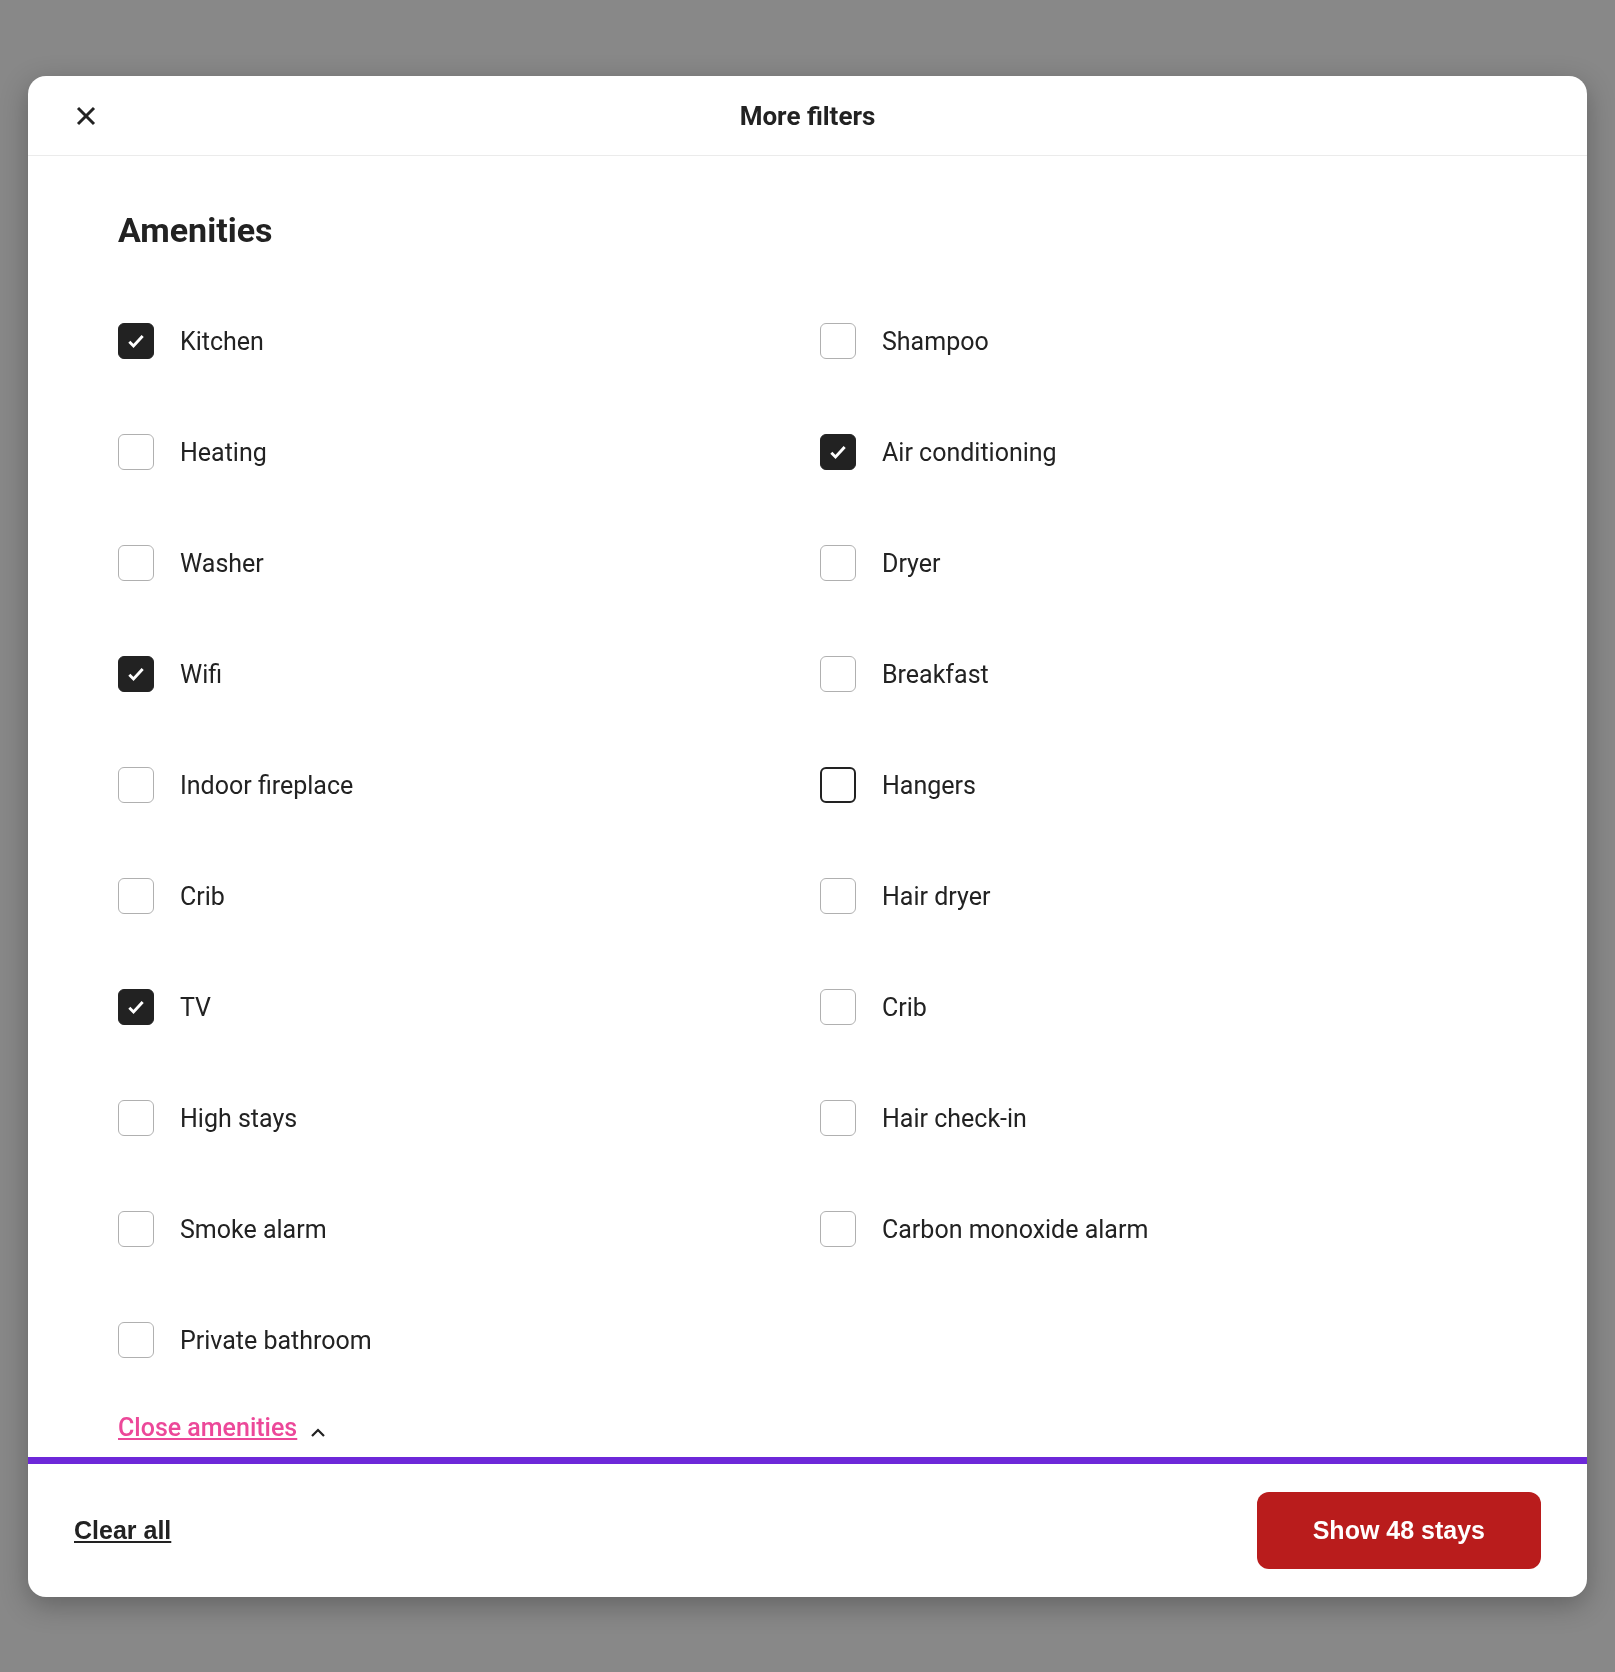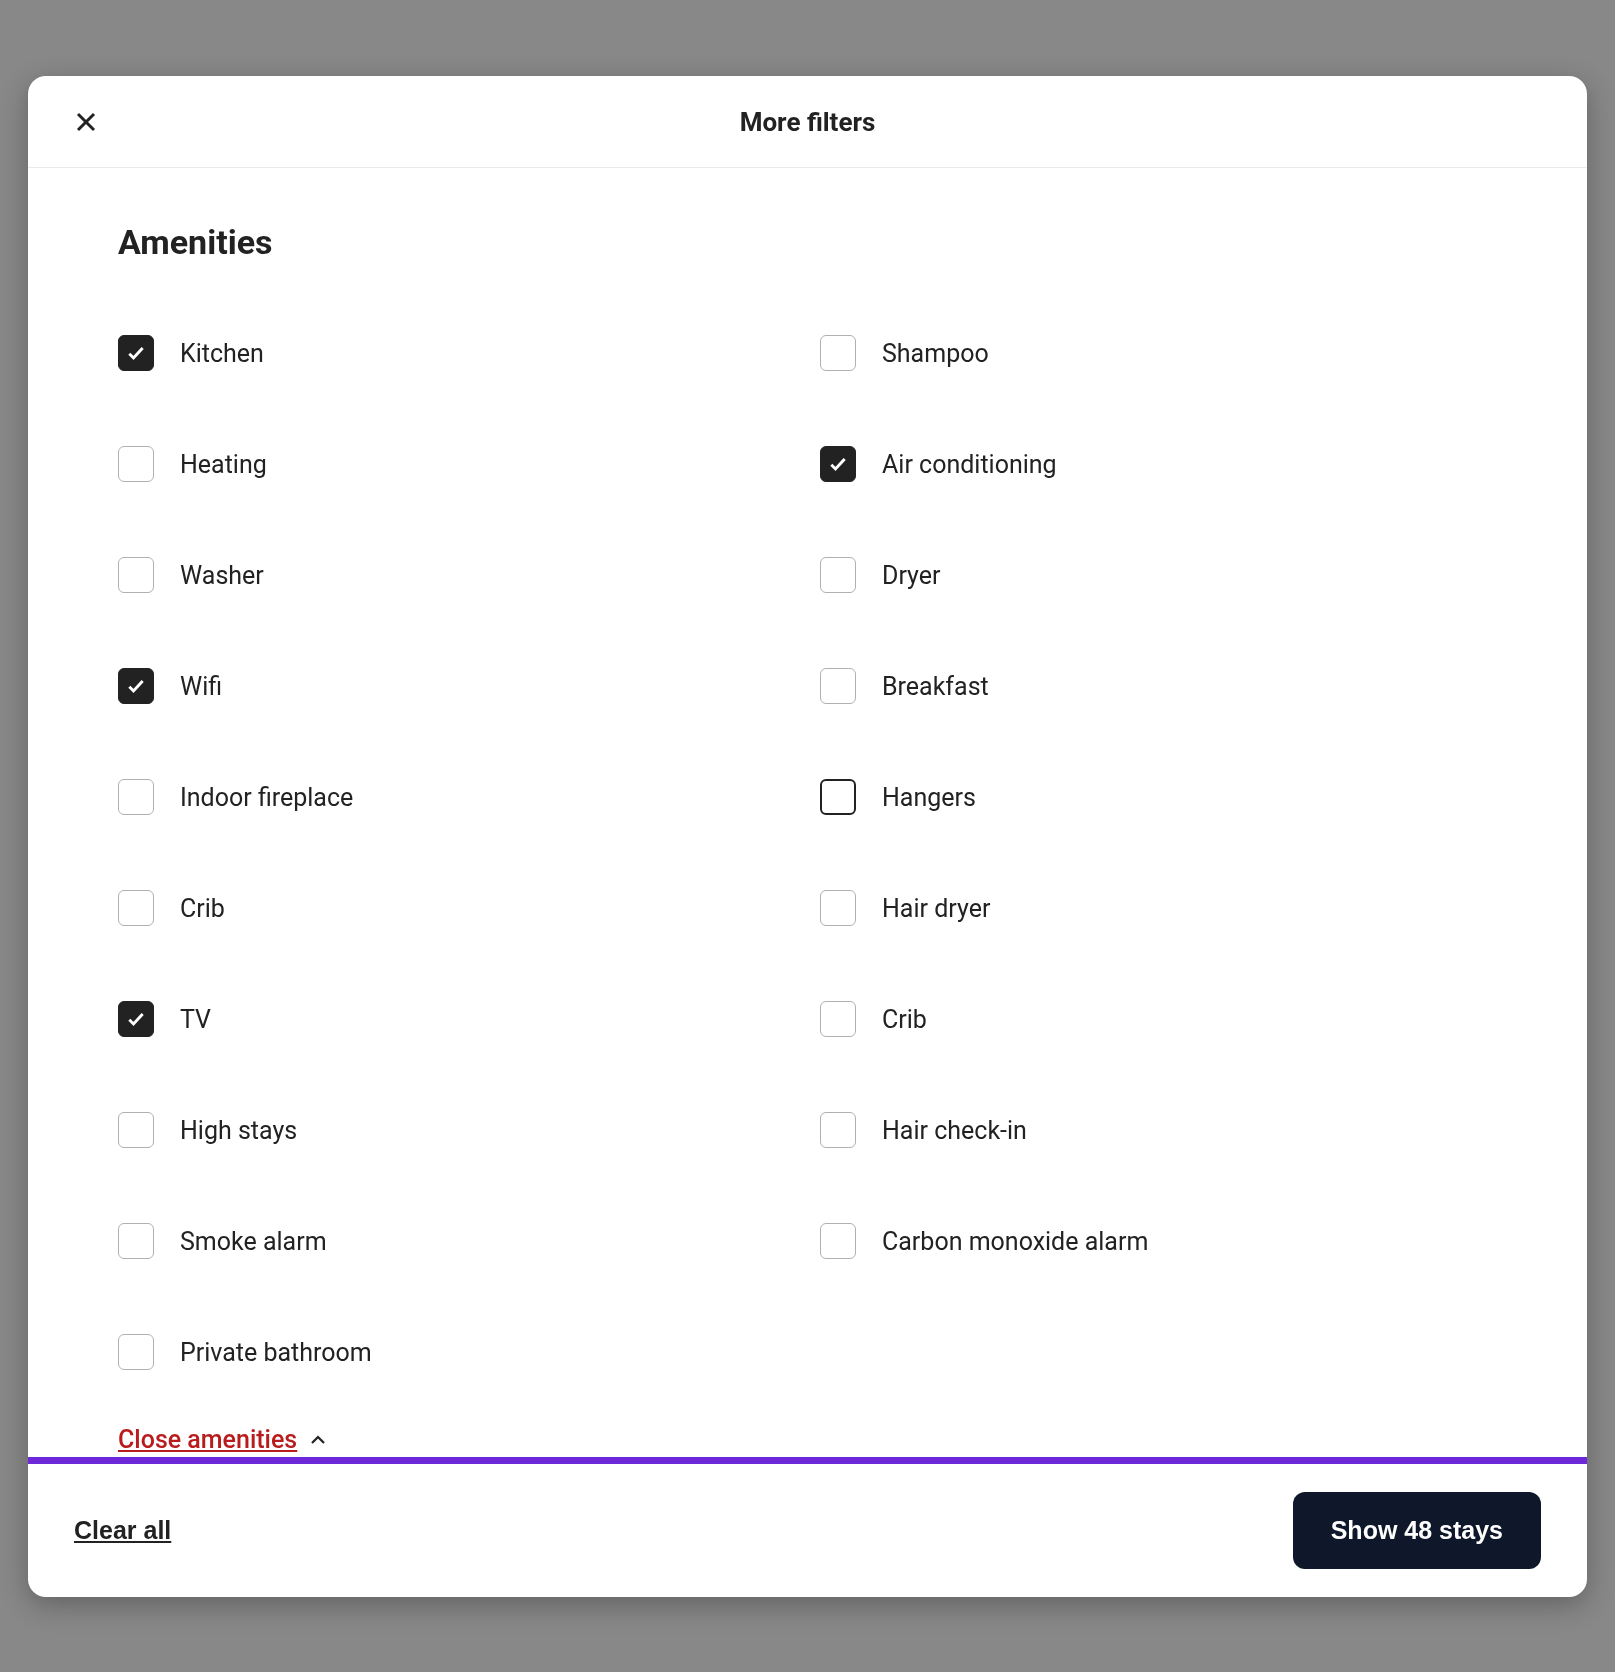--- a/index.html
+++ b/index.html
@@ -31,21 +31,21 @@
       display: flex;
       flex-direction: column;
       box-shadow: 0 8px 28px rgba(0,0,0,0.28);
       overflow: hidden;
     }
     .modal-header {
       position: relative;
       display: flex;
       align-items: center;
       justify-content: center;
-      height: 92px;
+      height: 80px;
       border-bottom: 1px solid #ebebeb;
       flex-shrink: 0;
     }
     .close-btn {
       position: absolute;
       left: 34px;
       top: 50%;
       transform: translateY(-50%);
       width: 48px;
       height: 48px;
@@ -121,25 +121,25 @@
     .checkbox-box.checked svg {
       display: block;
     }
     .checkbox-label {
       font-size: 25px;
       color: #222;
       font-weight: 400;
     }
     .close-section-link {
       display: inline-flex;
-      align-items: center;
+      align-items: flex-end;
       gap: 12px;
       margin-top: 30px;
       font-size: 25px;
-      color: #b91c1c;
+      color: #ec4899;
       text-decoration: underline;
       font-weight: 500;
       cursor: pointer;
     }
     .close-section-link svg {
       width: 18px;
       height: 18px;
       stroke: #222;
       stroke-width: 3;
       fill: none;
@@ -155,27 +155,27 @@
     .clear-all {
       font-size: 25px;
       font-weight: 600;
       color: #222;
       text-decoration: underline;
       background: none;
       border: none;
       cursor: pointer;
     }
     .show-stays {
-      background: #0f172a;
+      background: #b91c1c;
       color: #fff;
       font-size: 25px;
       font-weight: 600;
       border: none;
       border-radius: 12px;
-      padding: 24px 38px;
+      padding: 24px 56px;
       cursor: pointer;
     }
   </style>
 </head>
 <body>
 
 <div class="backdrop"></div>
 
 <div class="modal">
   <div class="modal-header">

